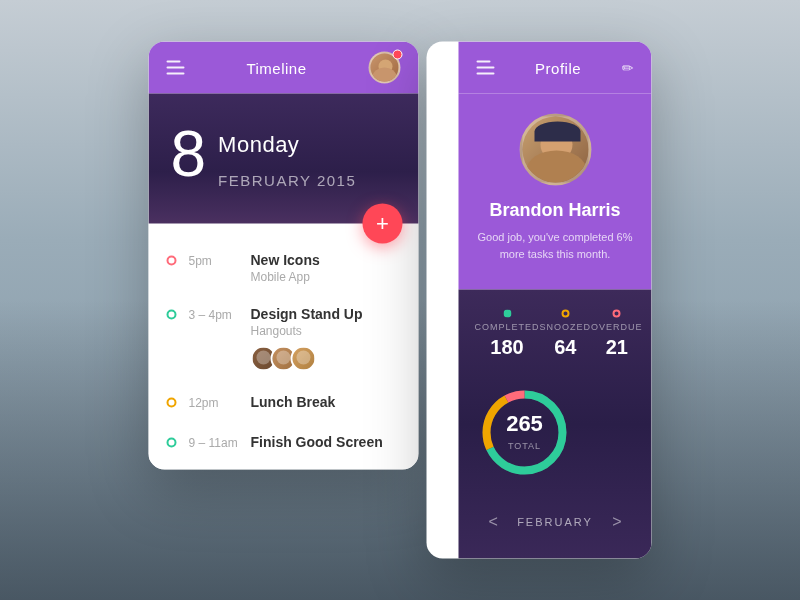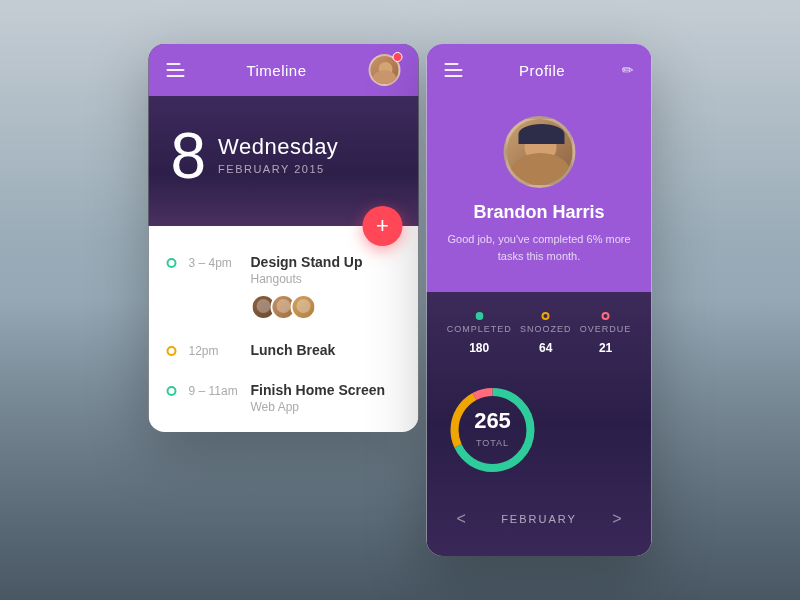--- a/index.html
+++ b/index.html
@@ -34,21 +34,21 @@
       left: 50%;
       transform: translate(-50%, -50%);
       display: flex;
       gap: 8px;
       align-items: flex-start;
     }
 
     
     .timeline-card {
       width: 270px;
-      background: #404040;
+      background: #ffffff;
       border-radius: 16px;
       overflow: hidden;
       box-shadow: 0 20px 60px rgba(0,0,0,0.25);
     }
 
     .timeline-header {
       background: #9b59d8;
       padding: 16px 18px;
       display: flex;
       align-items: center;
@@ -140,25 +140,25 @@
 
     .day-name {
       font-size: 22px;
       font-weight: 300;
       color: #fff;
       display: block;
       letter-spacing: 0.5px;
     }
 
     .month-year {
-      font-size: 11px;
+      font-size: 15px;
       color: rgba(255,255,255,0.6);
       letter-spacing: 1.5px;
       text-transform: uppercase;
-      margin-top: 3px;
+      margin-top: 14px;
       display: block;
     }
 
     .add-btn {
       position: absolute;
       right: 16px;
       bottom: -20px;
       width: 40px;
       height: 40px;
       background: #ff4757;
@@ -260,20 +260,21 @@
       margin: 3px auto 0;
     }
 
     
     .profile-card {
       width: 225px;
       background: #fff;
       border-radius: 16px;
       overflow: hidden;
       box-shadow: 0 20px 60px rgba(0,0,0,0.25);
+      padding-left: 32px;
     }
 
     .profile-header {
       background: #9b59d8;
       padding: 16px 18px;
       display: flex;
       align-items: center;
       justify-content: space-between;
       height: 52px;
     }
@@ -374,21 +375,21 @@
     .stat-label {
       font-size: 9px;
       color: rgba(255,255,255,0.5);
       letter-spacing: 1px;
       text-transform: uppercase;
       display: block;
       margin-bottom: 4px;
     }
 
     .stat-value {
-      font-size: 12px;
+      font-size: 20px;
       font-weight: 600;
       color: #fff;
     }
 
     
     .donut-container {
       display: flex;
       justify-content: flex-start;
       margin: 10px 0 16px;
     }
@@ -468,29 +469,37 @@
       <div style="position:relative;">
         <div class="avatar-small"></div>
         <div class="avatar-badge"></div>
       </div>
     </div>
 
     <div class="timeline-date-section">
       <div class="date-display">
         <span class="day-number">8</span>
         <div class="day-info">
-          <span class="day-name">Wednesday</span>
+          <span class="day-name">Monday</span>
           <span class="month-year">FEBRUARY 2015</span>
         </div>
       </div>
       <div class="add-btn">+</div>
     </div>
 
     <div class="timeline-events">
 
+      <div class="event-item">
+        <div class="event-dot red"></div>
+        <span class="event-time">5pm</span>
+        <div class="event-content">
+          <div class="event-title">New Icons</div>
+          <div class="event-subtitle">Mobile App</div>
+        </div>
+      </div>
 
       <div class="event-item">
         <div class="event-dot teal"></div>
         <span class="event-time">3 – 4pm</span>
         <div class="event-content">
           <div class="event-title">Design Stand Up</div>
           <div class="event-subtitle">Hangouts</div>
           <div class="attendees">
             <div class="attendee-avatar att1"></div>
             <div class="attendee-avatar att2"></div>
@@ -504,22 +513,21 @@
         <span class="event-time">12pm</span>
         <div class="event-content">
           <div class="event-title">Lunch Break</div>
         </div>
       </div>
 
       <div class="event-item">
         <div class="event-dot teal"></div>
         <span class="event-time">9 – 11am</span>
         <div class="event-content">
-          <div class="event-title">Finish Home Screen</div>
-          <div class="event-subtitle">Web App</div>
+          <div class="event-title">Finish Good Screen</div>
         </div>
       </div>
 
     </div>
   </div>
 
   <div class="profile-card">
 
     <div class="profile-header">
       <div class="hamburger-icon">

